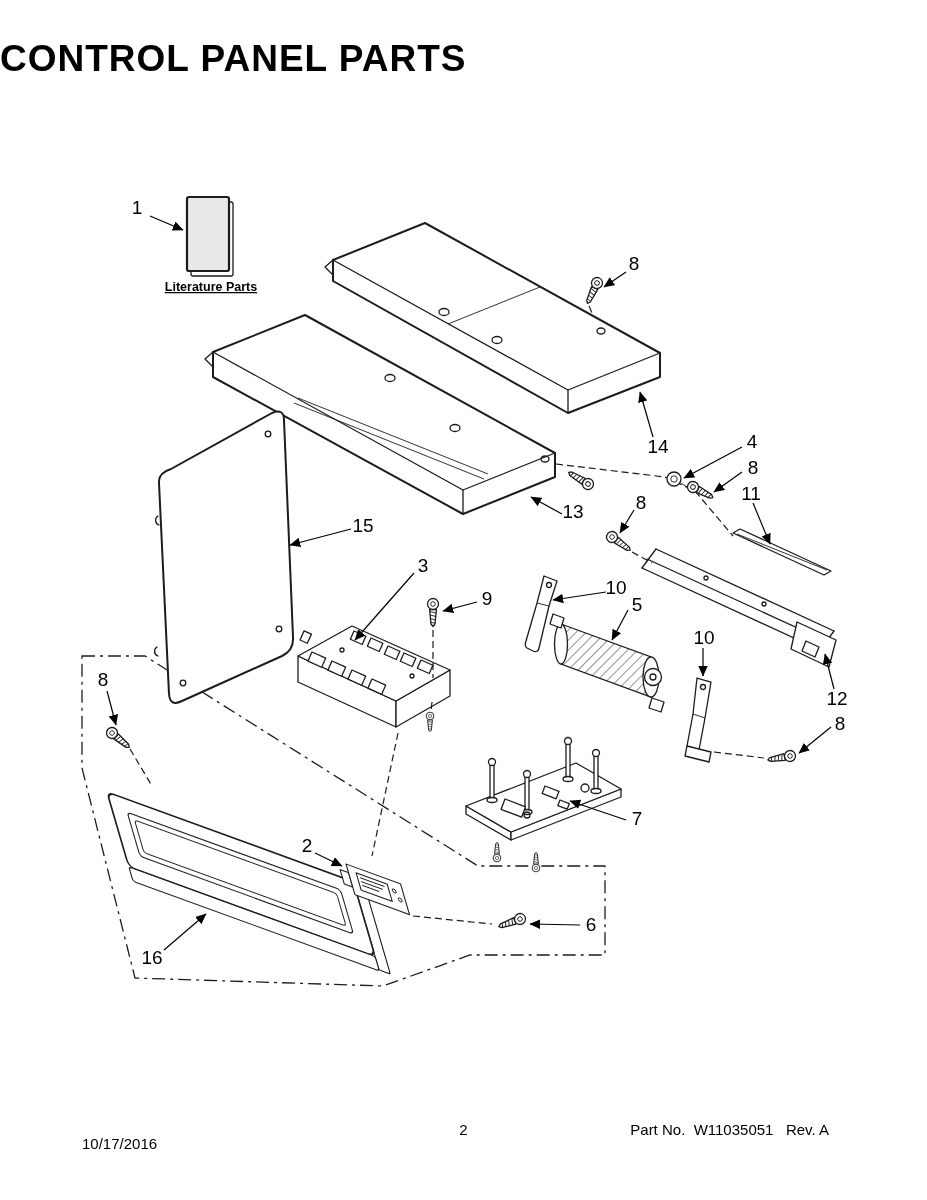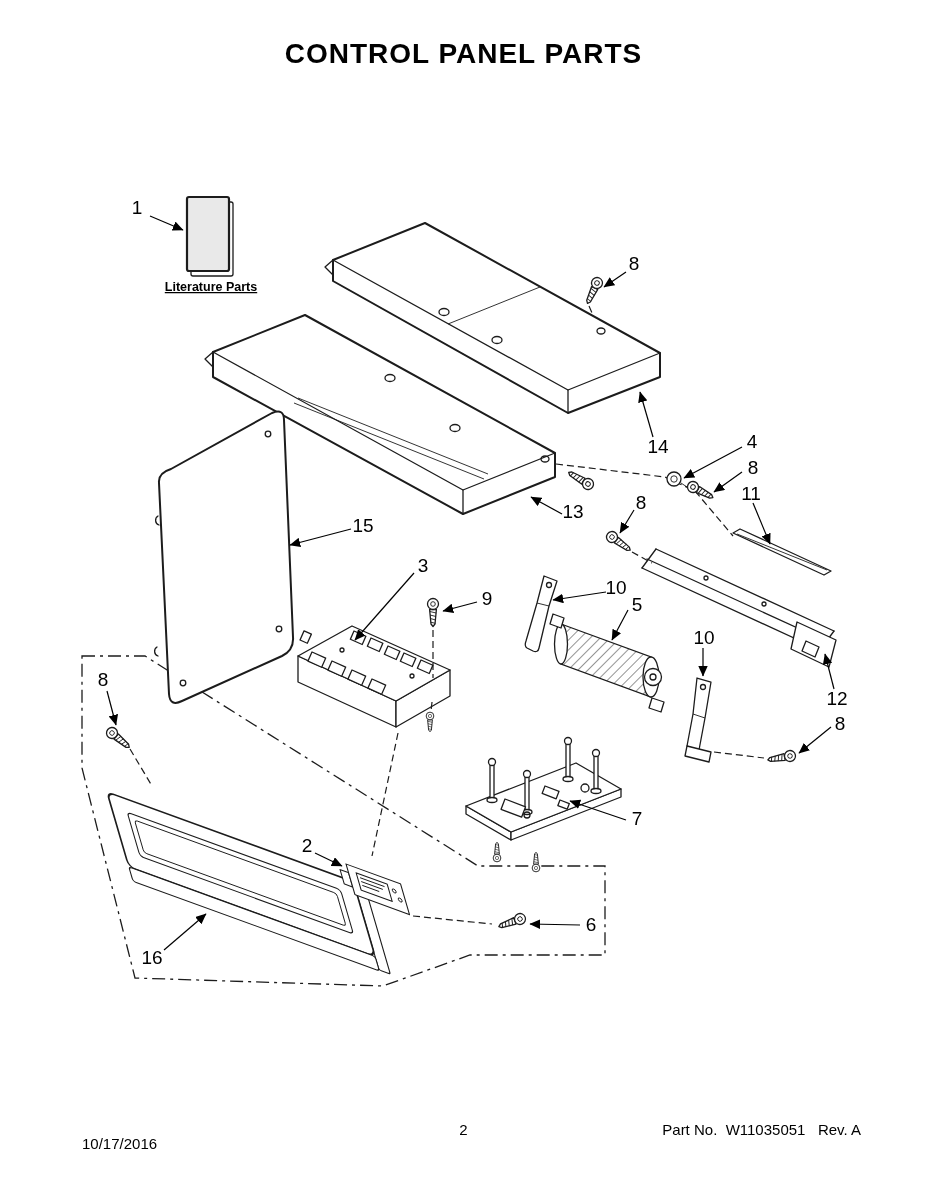--- a/index.html
+++ b/index.html
@@ -3,28 +3,28 @@
 <meta charset="utf-8">
 <style>
   * { margin:0; padding:0; box-sizing:border-box; }
   html,body { background:#ffffff; }
   body {
     width:927px; height:1200px; position:relative; overflow:hidden;
     font-family:"Liberation Sans", sans-serif; color:#000;
   }
   .page-title {
     position:absolute; top:38px; left:0; width:100%;
-    text-align:center; font-size:28px; font-weight:700; letter-spacing:1px;
+    font-size:37px; font-weight:700; letter-spacing:1px;
   }
   .diagram-svg { position:absolute; top:0; left:0; }
 
   .footer { position:absolute; top:1121px; left:0; width:100%; font-size:15px; }
   .footer .f-left  { position:absolute; left:82px; white-space:pre;margin-top:14px; }
   .footer .f-center{ position:absolute; left:0; width:100%; text-align:center; }
-  .footer .f-right { position:absolute; right:66px; white-space:pre; }
+  .footer .f-right { position:absolute; right:98px; white-space:pre; }
 
   
   svg text { font-family:"Liberation Sans", sans-serif; }
   .ln   { fill:none; stroke:#1c1c1c; stroke-width:1.3; stroke-linecap:round; stroke-linejoin:round; }
   .thin { fill:none; stroke:#1c1c1c; stroke-width:0.9; }
   .fw   { fill:#ffffff; stroke:#1c1c1c; stroke-width:1.3; stroke-linejoin:round; }
   .fw2  { fill:#ffffff; stroke:#1c1c1c; stroke-width:2; stroke-linejoin:round; }
   .book { fill:#e9e9e9; stroke:#1c1c1c; stroke-width:2.2; stroke-linejoin:round; }
   .dash    { fill:none; stroke:#1c1c1c; stroke-width:1.2; stroke-dasharray:7 4; }
   .dashdot { fill:none; stroke:#1c1c1c; stroke-width:1.3; stroke-dasharray:13 5 3 5; }

